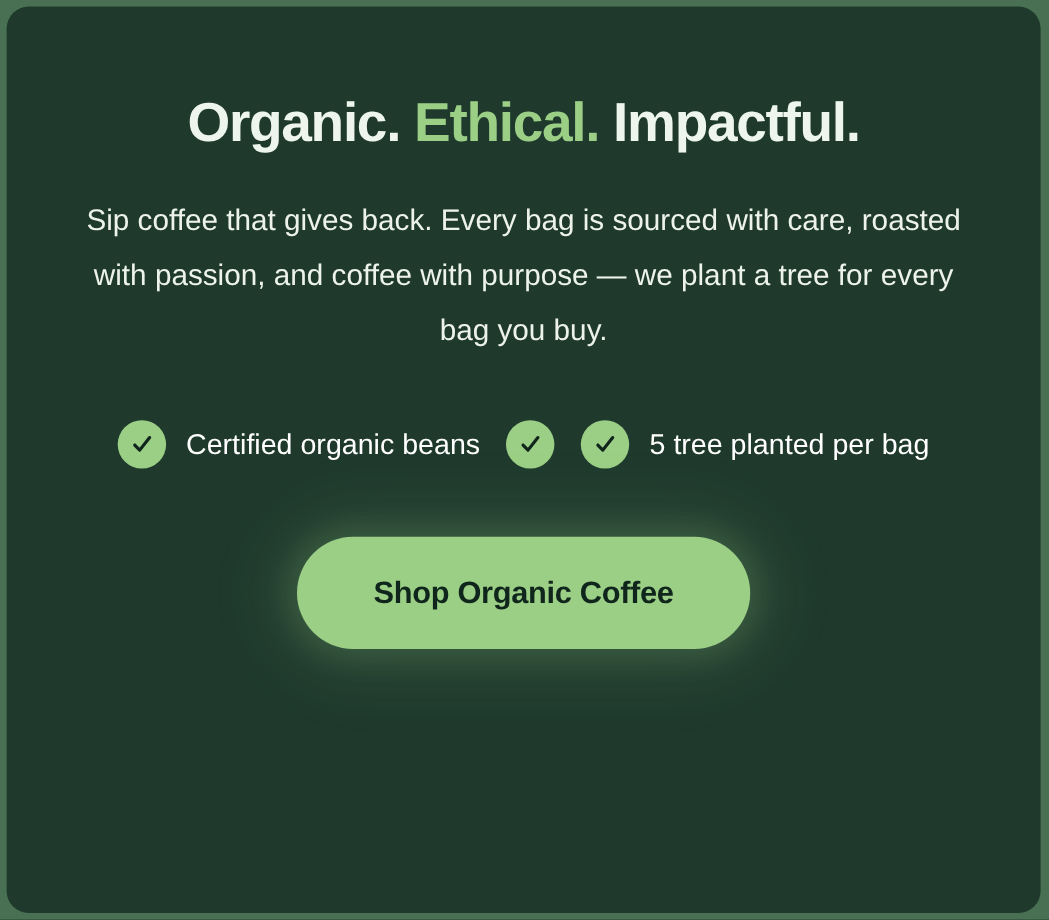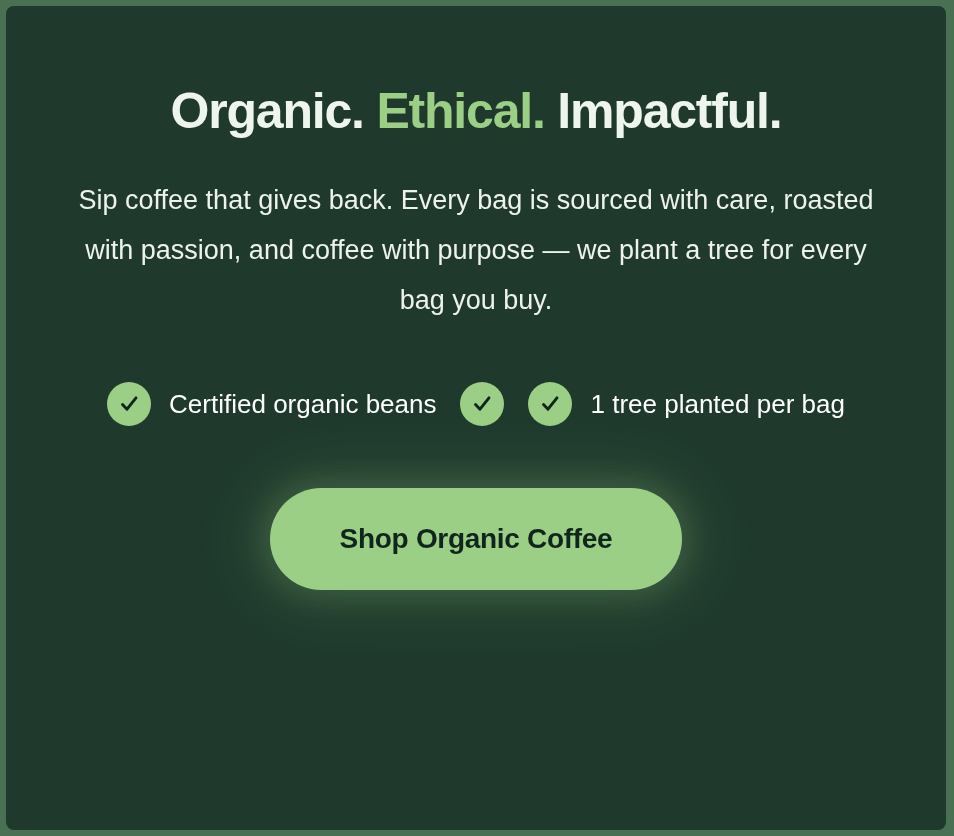--- a/index.html
+++ b/index.html
@@ -21,21 +21,21 @@
   }
 
   
   .promo-card {
     position: absolute;
     left: 6px;
     top: 6px;
     width: 940px;
     height: 824px;
     background: #1f3a2d;
-    border-radius: 8px;
+    border-radius: 20px;
     box-sizing: border-box;
     padding: 0 54px;
     display: flex;
     flex-direction: column;
     align-items: center;
     overflow: hidden;
   }
 
   
   .headline {
@@ -153,21 +153,21 @@
           </svg>
         </span>
       </li>
 
       <li class="feature-item">
         <span class="check-badge">
           <svg width="22" height="22" viewBox="0 0 22 22" aria-hidden="true">
             <path d="M4.5 11.6 L9 16.2 L18 4.8" fill="none" stroke="#10261c" stroke-width="2.9" stroke-linecap="round" stroke-linejoin="round"></path>
           </svg>
         </span>
-        <span class="feature-label">1 tree planted per bag</span>
+        <span class="feature-label">5 tree planted per bag</span>
       </li>
 
     </ul>
 
     <div class="cta-wrap">
       <button class="cta-button">Shop Organic Coffee</button>
     </div>
 
   </div>
 </div>

